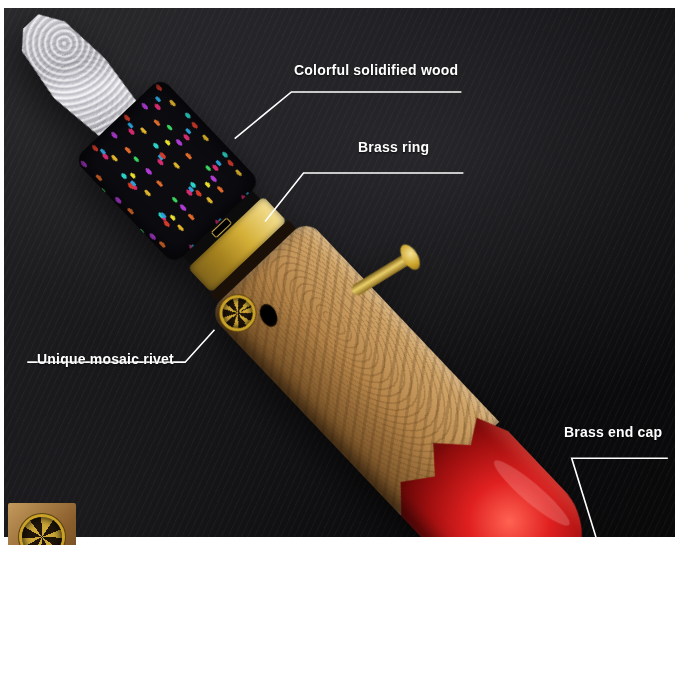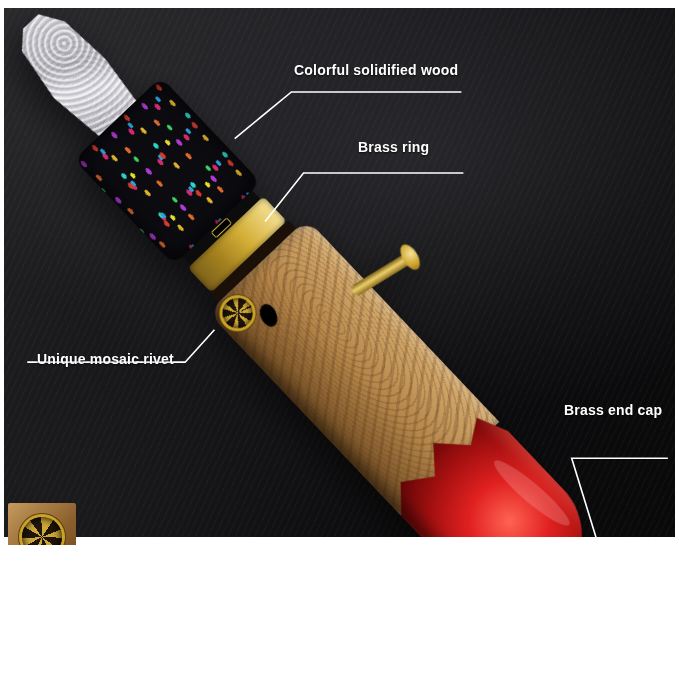--- a/index.html
+++ b/index.html
@@ -120,21 +120,21 @@
 
   
   .lines { position:absolute; left:0; top:0; width:679px; height:679px; pointer-events:none; }
   .callout {
     position:absolute; color:#ffffff; font-weight:700; font-size:14px; letter-spacing:0.2px;
     white-space:nowrap; text-shadow:0 1px 2px rgba(0,0,0,0.8);
   }
   .co-wood   { left:294px; top:62px; }
   .co-ring   { left:358px; top:139px; }
   .co-rivet  { left:37px;  top:327px;margin-top:24px; }
-  .co-cap    { left:564px; top:402px; }
+  .co-cap    { left:564px; top:424px; }
 
   
   .thumb { position:absolute; width:68px; height:68px; border-radius:2px; overflow:hidden; }
   .thumb-rivet { left:8px; top:503px; background:linear-gradient(135deg,#c59a5d,#8a5f2c 60%,#6e4a20); }
   .thumb-rivet .rivet-circle {
     position:absolute; left:50%; top:50%; width:40px; height:40px; transform:translate(-50%,-50%);
     border-radius:50%;
     background:repeating-conic-gradient(from 10deg, rgba(212,175,55,0.9) 0 24deg, rgba(22,14,5,0.92) 24deg 58deg);
     box-shadow:0 0 0 3px #caa227, 0 0 0 4px #5a420f, inset 0 0 8px #000;
   }

